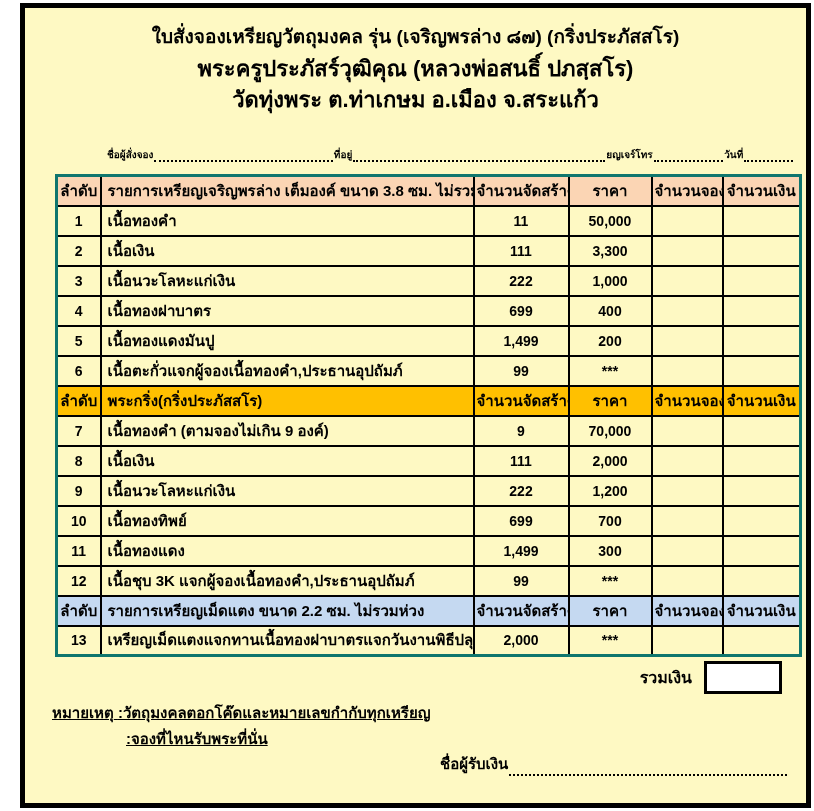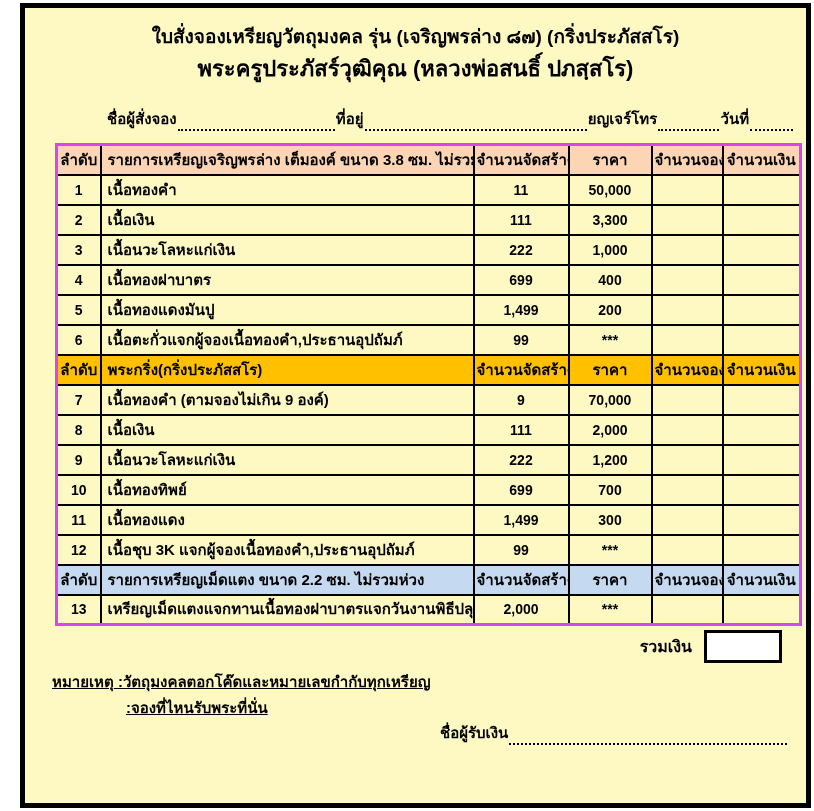--- a/index.html
+++ b/index.html
@@ -10,29 +10,29 @@
     border: 5px solid #000; background: #fef9c3; overflow: hidden; margin-left: 17px;
   }
   
   .titles { padding-top: 13px; text-align: center; font-weight: bold; }
   .t1 { font-size: 19px; line-height: 32px; }
   .t2, .t3 { font-size: 22px; line-height: 31px; }
   
   .form-line {
     display: flex; align-items: flex-end;
     margin: 27px 12px 12px 82px; height: 20px;
-    font-weight: bold; font-size: 15px; white-space: nowrap; text-align: center;
+    font-weight: bold; font-size: 10px; white-space: nowrap; text-align: center;
   }
   .dots { border-bottom: 2px dotted #000; height: 15px; margin: 0 1px; }
   .d1 { flex: 172; } .d2 { flex: 243; } .d3 { flex: 67; } .d4 { flex: 47; }
   
   table.order {
     border-collapse: collapse; table-layout: fixed;
     margin-left: 30px; width: 744px;
-    border: 3px solid #d946ef;
+    border: 3px solid #0f766e;
   }
   table.order td {
     border: 2px solid #000; height: 30px;
     font-weight: bold; font-size: 14px;
     text-align: center; vertical-align: middle;
     overflow: hidden; white-space: nowrap; padding: 0 2px;
   }
   table.order td.desc { text-align: left; padding-left: 6px; font-size: 15px; }
   tr.sec-hdr td { font-size: 15px; }
   tr.sec-hdr td.desc { font-size: 15px; }
@@ -55,20 +55,21 @@
   .receiver-line .dots { flex: 1; }
 </style>
 </head>
 <body>
 
 <div class="frame">
 
   <div class="titles">
     <div class="t1">ใบสั่งจองเหรียญวัตถุมงคล  รุ่น  (เจริญพรล่าง ๘๗) (กริ่งประภัสสโร)</div>
     <div class="t2">พระครูประภัสร์วุฒิคุณ  (หลวงพ่อสนธิ์  ปภสฺสโร)</div>
+    <div class="t3">วัดทุ่งพระ  ต.ท่าเกษม  อ.เมือง  จ.สระแก้ว</div>
   </div>
 
   <div class="form-line">
     <span>ชื่อผู้สั่งจอง</span>
     <span class="dots d1"></span>
     <span>ที่อยู่</span>
     <span class="dots d2"></span>
     <span>ยญเจร์โทร</span>
     <span class="dots d3"></span>
     <span>วันที่</span>

